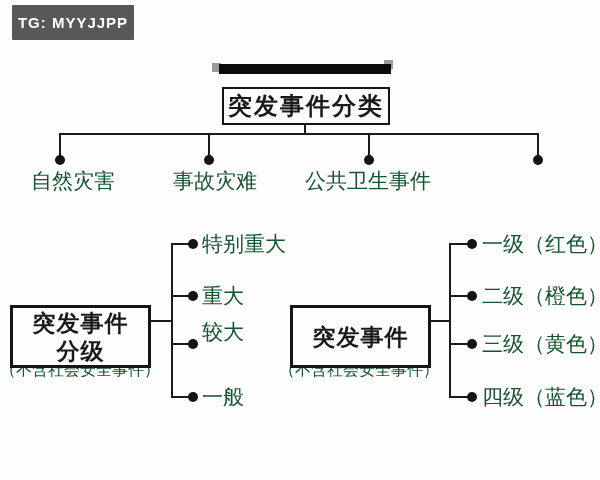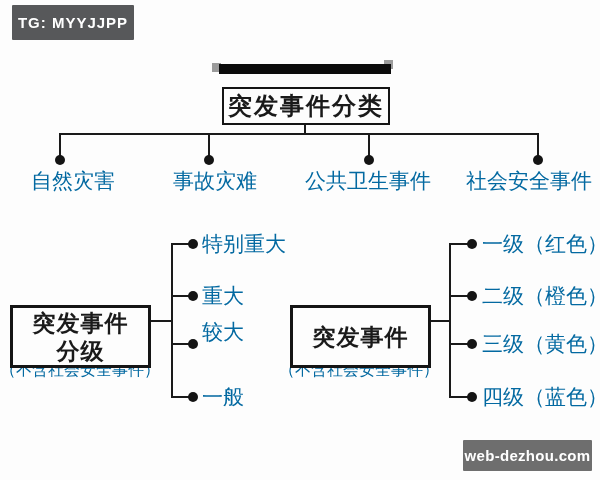--- a/index.html
+++ b/index.html
@@ -20,21 +20,21 @@
   .node-box {
     position:absolute; box-sizing:border-box; border:2px solid #151515; background:#fdfdfd;
     display:flex; flex-direction:column; align-items:center; justify-content:center;
     text-align:center; font-weight:600; z-index:3;margin-top:15px;
   }
   .root-box { left:222px; top:72px; width:168px; height:38px; font-size:24px; letter-spacing:2px; }
   .grading-box { left:10px; top:290px; width:141px; height:63px; font-size:23px; line-height:28px; letter-spacing:1px; border-width:3px; }
   .warning-box { left:290px; top:290px; width:141px; height:63px; font-size:23px; line-height:28px; letter-spacing:1px; border-width:3px; }
   .serif-label {
     position:absolute; font-family:"Liberation Serif","DejaVu Serif",serif;
-    font-size:21px; line-height:24px; white-space:nowrap; color:#0369a1;
+    font-size:21px; line-height:24px; white-space:nowrap; color:#14532d;
   }
   .cat-label { top:169px; transform:translateX(-50%); }
   .box-note { font-size:16px; transform:translateX(-50%); top:358px; }
   .level-label-left  { left:202px; }
   .level-label-right { left:482px; }
 </style>
 </head>
 <body>
 
 <div class="stage">
@@ -58,21 +58,20 @@
   <div class="line" style="left:368px; top:133px; width:2px; height:23px;"></div>
   <div class="line" style="left:537px; top:133px; width:2px; height:23px;"></div>
   <div class="dot" style="left:55px;  top:155px;"></div>
   <div class="dot" style="left:204px; top:155px;"></div>
   <div class="dot" style="left:364px; top:155px;"></div>
   <div class="dot" style="left:533px; top:155px;"></div>
 
   <span class="serif-label cat-label" style="left:73px;">自然灾害</span>
   <span class="serif-label cat-label" style="left:368px;">公共卫生事件</span>
   <span class="serif-label cat-label" style="left:215px;">事故灾难</span>
-  <span class="serif-label cat-label" style="left:529px;">社会安全事件</span>
 
   <div class="node-box grading-box">
     <span>突发事件</span>
     <span>分级</span>
   </div>
   <span class="serif-label box-note" style="left:80px;">（不含社会安全事件）</span>
 
   <div class="line" style="left:149px; top:320px; width:23px; height:2px;"></div>
   <div class="line" style="left:171px; top:243px; width:2px; height:155px;"></div>
   <div class="line" style="left:172px; top:243px; width:17px; height:2px;"></div>
@@ -103,17 +102,14 @@
   <div class="dot" style="left:467px; top:239px;"></div>
   <div class="dot" style="left:467px; top:291px;"></div>
   <div class="dot" style="left:467px; top:339px;"></div>
   <div class="dot" style="left:467px; top:392px;"></div>
 
   <span class="serif-label level-label-right" style="top:232px;">一级（红色）</span>
   <span class="serif-label level-label-right" style="top:284px;">二级（橙色）</span>
   <span class="serif-label level-label-right" style="top:332px;">三级（黄色）</span>
   <span class="serif-label level-label-right" style="top:385px;">四级（蓝色）</span>
 
-  <div class="badge watermark">
-    <span>web-dezhou.com</span>
-  </div>
 
 </div>
 
 </body></html>

